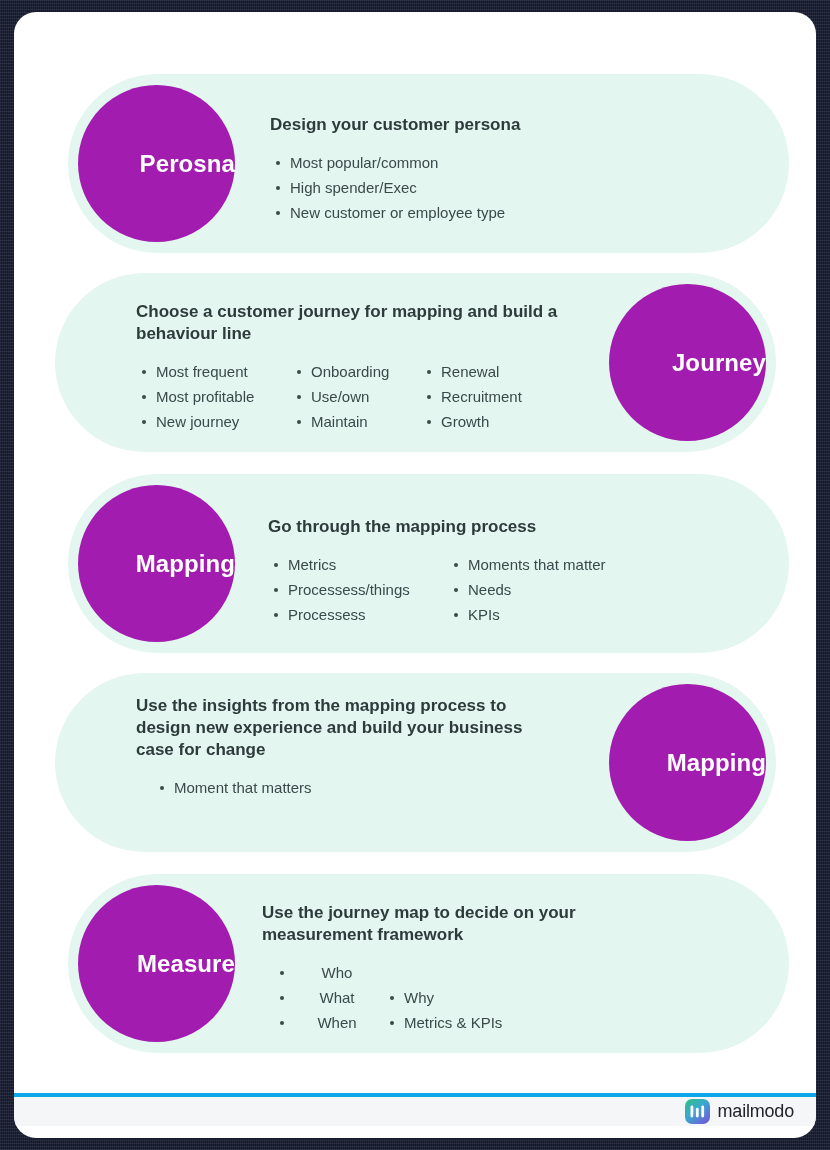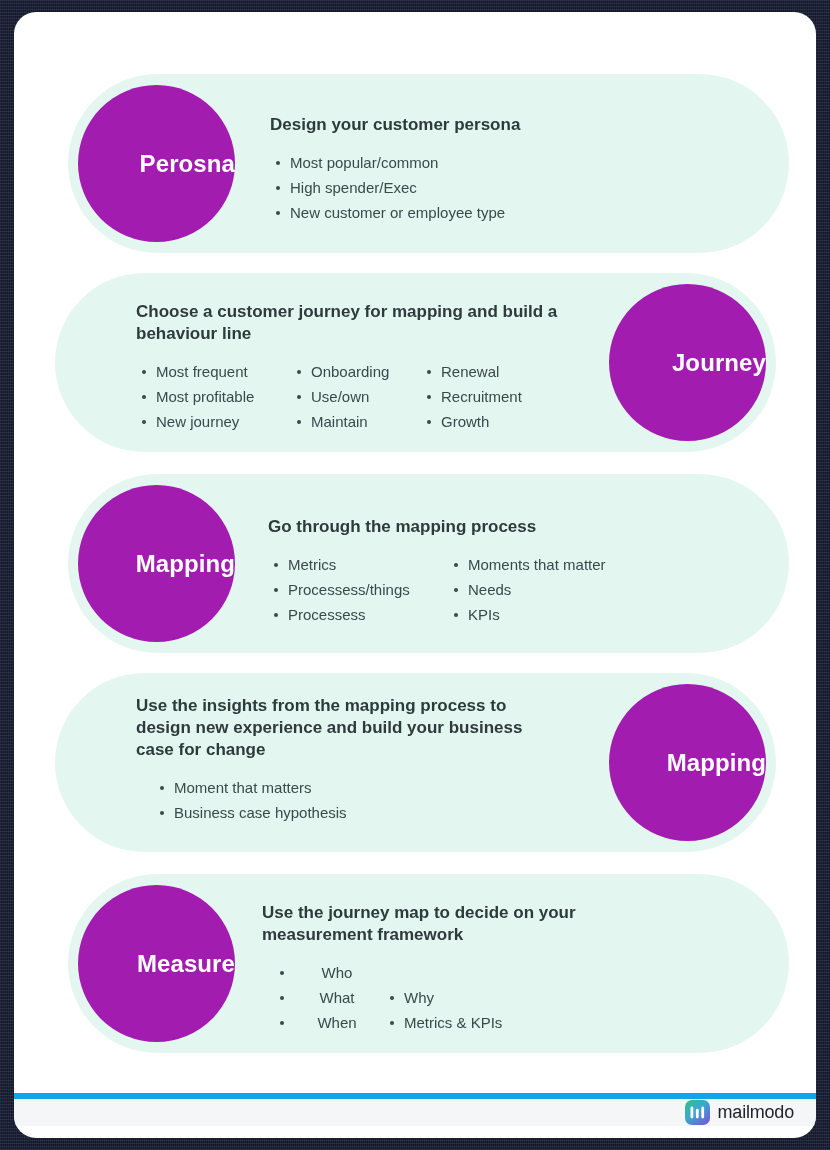--- a/index.html
+++ b/index.html
@@ -120,21 +120,21 @@
   ul.blist li.blank::before { display: none; }
 
   
   .footer {
     position: absolute;
     left: 0;
     top: 1081px;
     width: 802px;
     height: 33px;
     background: #f5f6f7;
-    border-top: 6px solid #0ea5e9;
+    border-top: 4px solid #0ea5e9;
     display: flex;
     align-items: center;
     justify-content: flex-end;
     padding-right: 22px;
     box-sizing: border-box;
   }
   .brand {
     display: flex;
     align-items: center;
     gap: 8px;
@@ -241,21 +241,20 @@
       <div class="section" style="left:41px; top:661px; width:721px; height:179px;">
         <div class="badge" style="left:554px; top:11px;">
           <span class="badge-label">Mapping</span>
         </div>
         <div class="sec-body" style="left:81px; top:22px; width:460px;">
           <div class="sec-title" style="width:425px;">Use the insights from the mapping process to design new experience and build your business case for change</div>
           <div class="cols" style="padding-left:18px;">
             <div class="col">
               <ul class="blist">
                 <li>Moment that matters</li>
-                <li>Business case hypothesis</li>
               </ul>
             </div>
           </div>
         </div>
       </div>
 
       <div class="section" style="left:54px; top:862px; width:721px; height:179px;">
         <div class="badge" style="left:10px; top:11px;">
           <span class="badge-label">Measure</span>
         </div>

